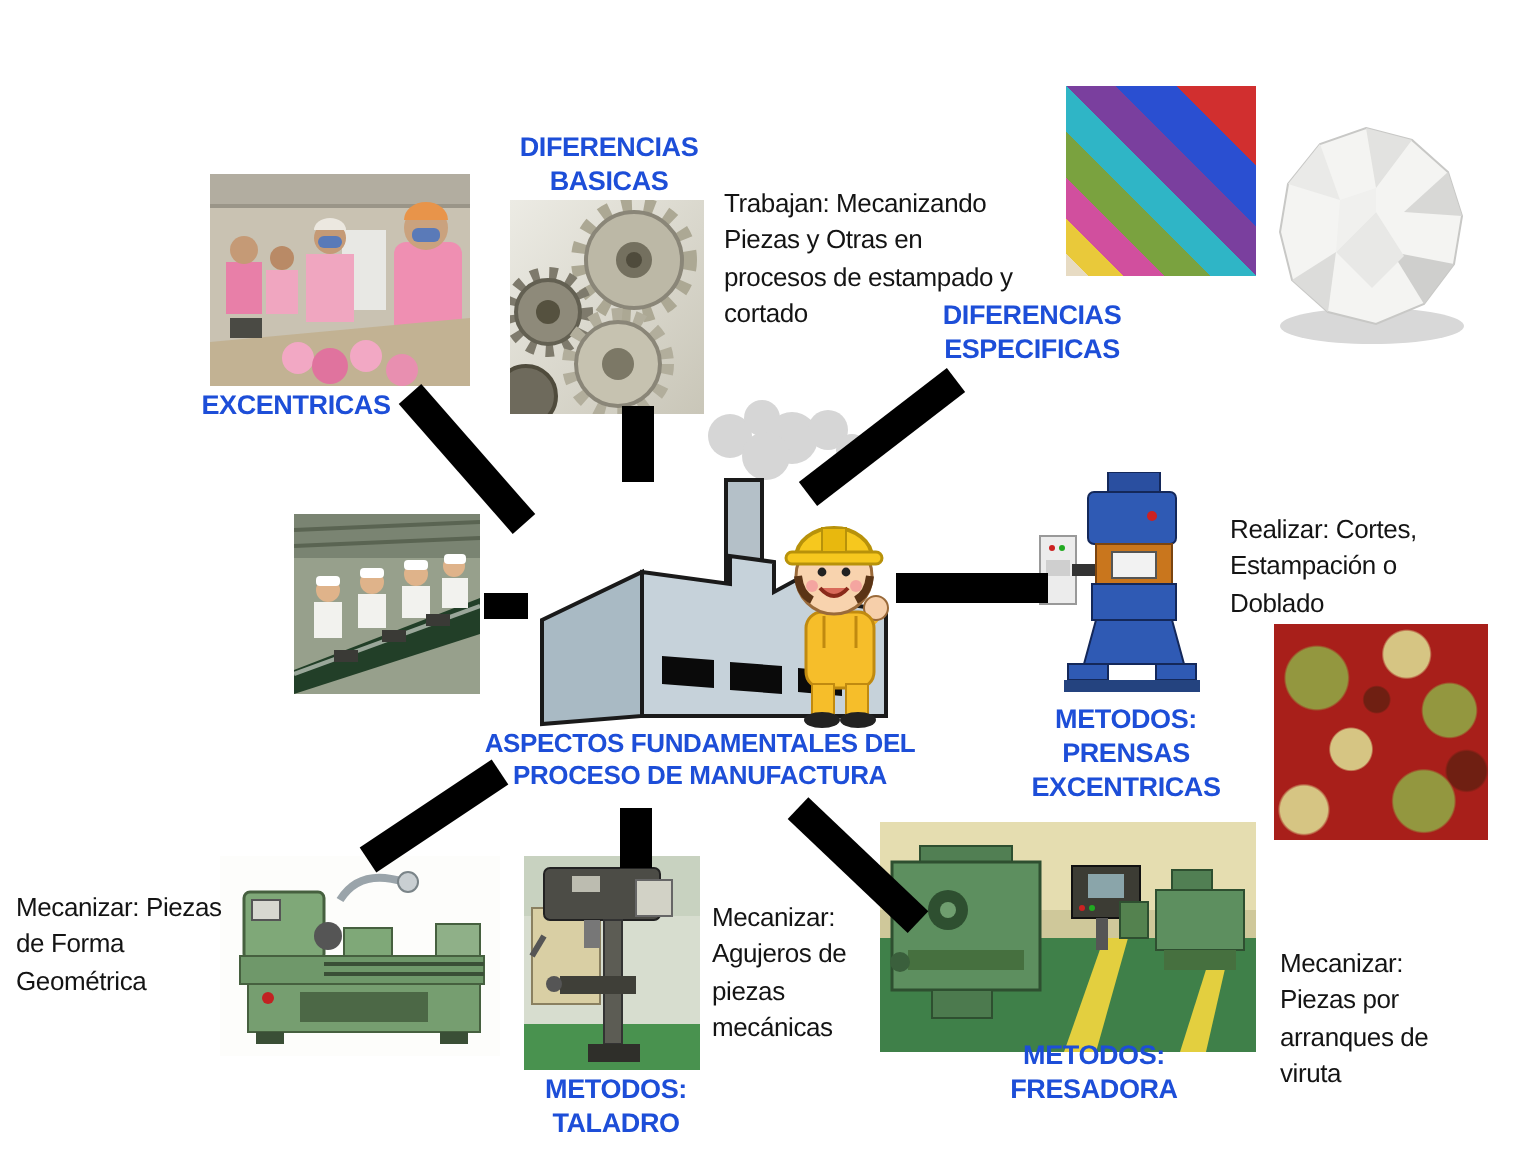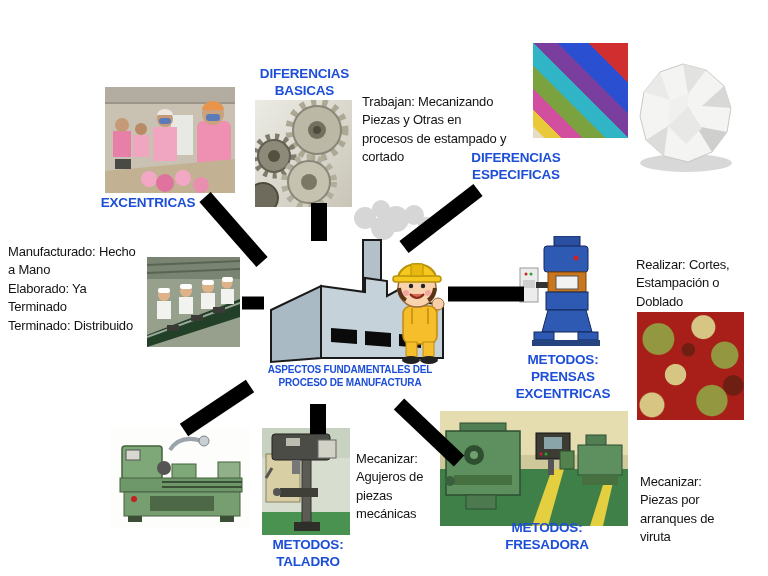--- a/index.html
+++ b/index.html
@@ -136,25 +136,20 @@
       <polygon points="96,30 103,52 74,50" fill="#d8d8d6"></polygon>
       <polygon points="18,84 36,100 40,70" fill="#dcdcda"></polygon>
       <polygon points="16,36 32,16 42,44" fill="#eaeae8"></polygon>
       <polygon points="99,76 84,96 68,70" fill="#cfcfcd"></polygon>
       <polygon points="40,70 60,50 74,72 58,88" fill="#e8e8e6"></polygon>
       <polygon points="42,44 60,38 60,50 40,70" fill="#f0f0ee"></polygon>
     </svg>
   </div>
 
 
-  <div class="note" style="left:8px;top:243px;width:150px;">Manufacturado: Hecho
-a Mano
-Elaborado:  Ya
-Terminado
-Terminado: Distribuido</div>
 
   <div class="photo" style="left:147px;top:257px;width:93px;height:90px;">
     <svg viewBox="0 0 93 90" preserveAspectRatio="none">
       <rect width="93" height="90" fill="#97a08c"></rect>
       <rect width="93" height="22" fill="#7a8472"></rect>
       <line x1="0" y1="8" x2="93" y2="4" stroke="#5a6452" stroke-width="2"></line>
       <line x1="0" y1="16" x2="93" y2="12" stroke="#5a6452" stroke-width="2"></line>
       <polygon points="0,78 93,42 93,60 0,90" fill="#223f28"></polygon>
       <line x1="0" y1="80" x2="93" y2="46" stroke="#9aa79a" stroke-width="2"></line>
       <rect x="10" y="44" width="14" height="18" fill="#f2f2ee"></rect>
@@ -212,21 +207,21 @@
         <circle cx="141" cy="95" r="3" fill="#f4a5a0"></circle>
         <circle cx="163" cy="95" r="3" fill="#f4a5a0"></circle>
         <path d="M145,96 q7,8 14,0" stroke="#8a2a1a" stroke-width="2" fill="#d96a5a"></path>
         <path d="M133,81 a19,15 0 0 1 38,0 z" fill="#f6c81e" stroke="#b8920a" stroke-width="2"></path>
         <rect x="128" y="78" width="48" height="6" rx="3" fill="#f6c81e" stroke="#b8920a" stroke-width="1.5"></rect>
         <polygon points="146,66 158,66 158,78 146,78" fill="#e8b80e" stroke="#b8920a"></polygon>
       </g>
     </svg>
   </div>
 
-  <div class="heading" style="left:238px;top:364px;width:224px;font-size:10px;">ASPECTOS FUNDAMENTALES DEL
+  <div class="heading" style="left:238px;top:364px;width:224px;font-size:13px;">ASPECTOS FUNDAMENTALES DEL
 PROCESO DE MANUFACTURA</div>
 
   <div class="photo" style="left:518px;top:236px;width:84px;height:118px;">
     <svg viewBox="0 0 84 118" preserveAspectRatio="none">
       <rect width="84" height="118" fill="#ffffff"></rect>
       <rect x="2" y="32" width="18" height="34" fill="#ececec" stroke="#999"></rect>
       <circle cx="8" cy="38" r="1.5" fill="#c22"></circle>
         <circle cx="13" cy="38" r="1.5" fill="#2a2"></circle>
       <rect x="5" y="44" width="12" height="8" fill="#cfcfcf"></rect>
       <rect x="18" y="46" width="12" height="6" fill="#333"></rect>
@@ -240,26 +235,29 @@
       <rect x="16" y="96" width="20" height="8" fill="#2f5ab4" stroke="#14285a"></rect>
       <rect x="60" y="96" width="20" height="8" fill="#2f5ab4" stroke="#14285a"></rect>
       <rect x="14" y="104" width="68" height="6" fill="#24437f"></rect>
     </svg>
   </div>
 
   <div class="heading" style="left:511px;top:352px;width:104px;">METODOS:
 PRENSAS
 EXCENTRICAS</div>
 
-  <div class="note" style="left:636px;top:256px;width:120px;">Realizar: Cortes,
+  <div class="note" style="left:615px;top:256px;width:120px;">Realizar: Cortes,
 Estampación o
 Doblado</div>
 
   <div class="photo" id="paisley-photo" style="left:637px;top:312px;width:107px;height:108px;"></div>
 
+  <div class="note" style="left:8px;top:445px;width:120px;">Mecanizar: Piezas
+de Forma
+Geométrica</div>
 
   <div class="photo" style="left:110px;top:428px;width:140px;height:100px;">
     <svg viewBox="0 0 140 100" preserveAspectRatio="none">
       <rect width="140" height="100" fill="#fdfdfb"></rect>
       <path d="M60,22 q10,-16 32,-9" stroke="#9aa4aa" stroke-width="4" fill="none"></path>
       <circle cx="94" cy="13" r="5" fill="#c9cfd2" stroke="#7a8488"></circle>
       <rect x="12" y="18" width="40" height="34" rx="3" fill="#7fa878" stroke="#46603f" stroke-width="1.5"></rect>
       <rect x="16" y="22" width="14" height="10" fill="#d8d8d0" stroke="#555"></rect>
       <circle cx="54" cy="40" r="7" fill="#555"></circle>
       <rect x="62" y="36" width="24" height="22" fill="#7fa878" stroke="#46603f"></rect>

